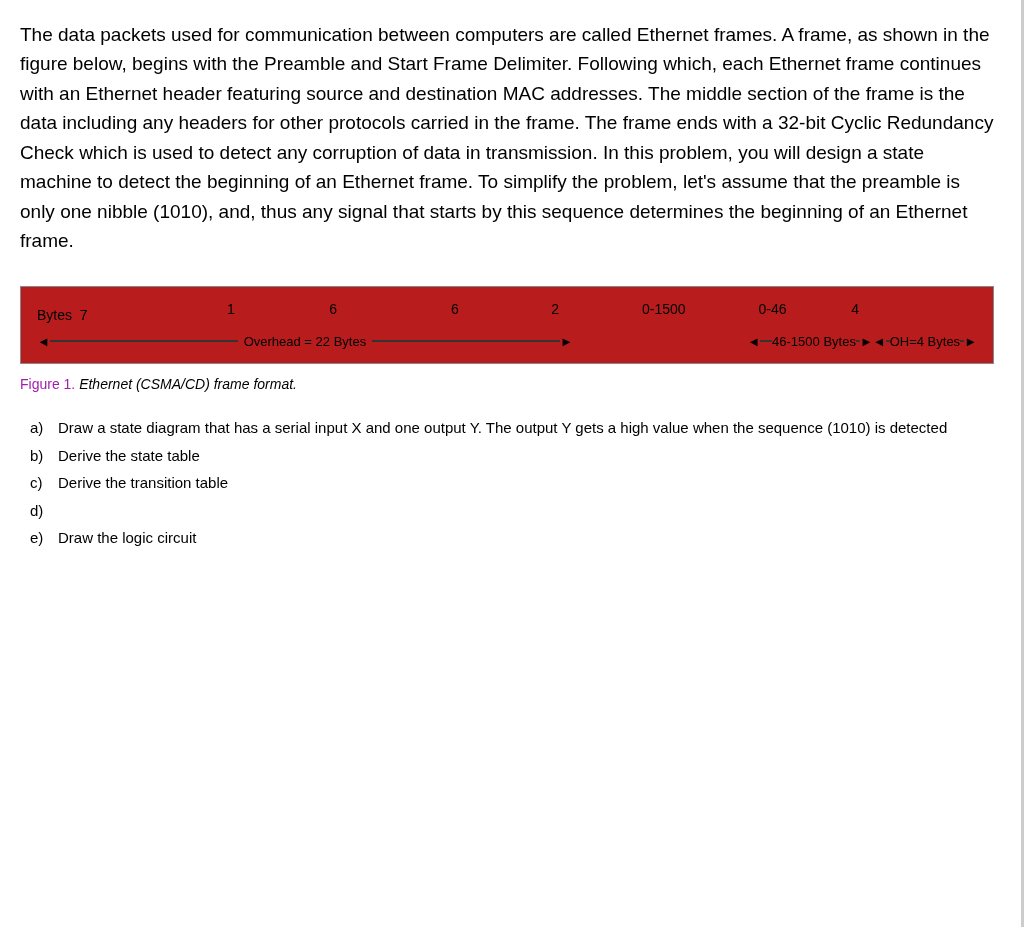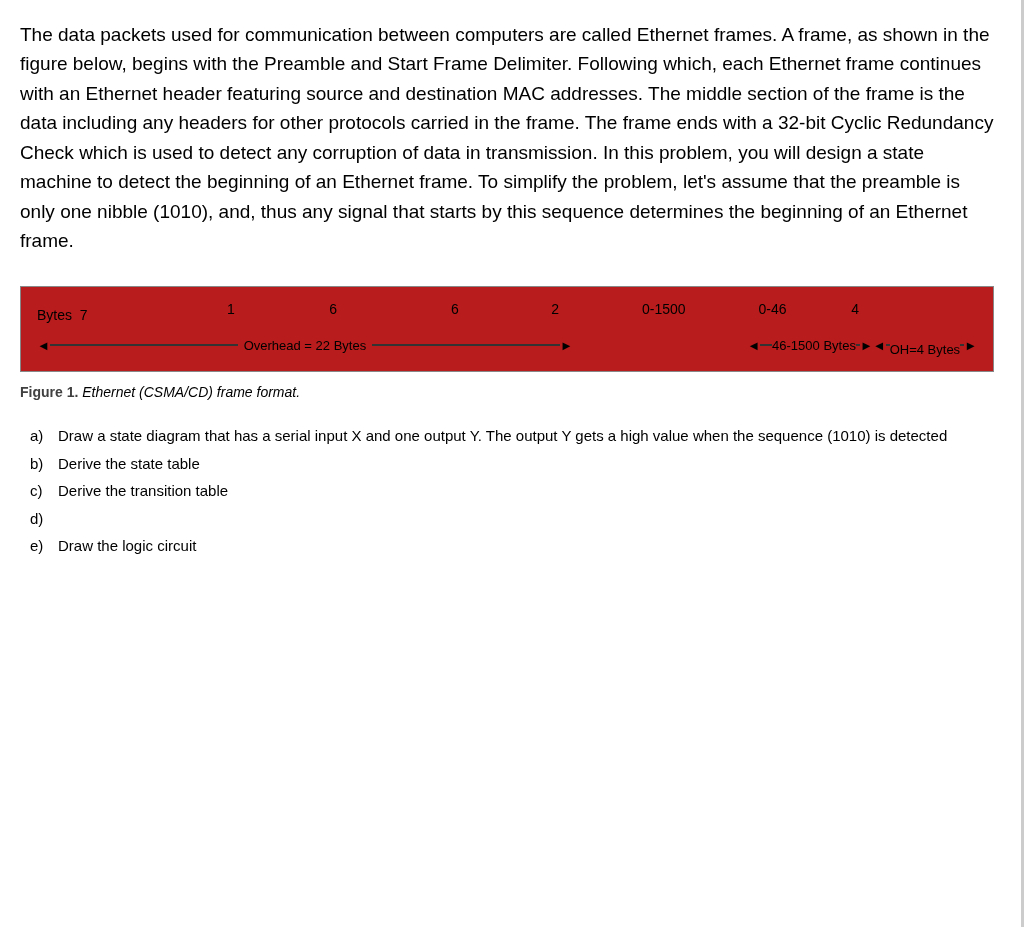--- a/index.html
+++ b/index.html
@@ -25,22 +25,22 @@
       font-size: 19px;
     }
 
     .figure-caption {
       font-size: 14px;
       margin-top: 6px;
       margin-bottom: 22px;
     }
 
     .figure-caption span.fig-bold {
-      font-weight: bold;
-      color: #404040;
+      font-weight: normal;
+      color: #a21caf;
     }
 
     .figure-caption span.fig-italic {
       font-style: italic;
     }
 
     
     .questions-list {
       list-style: none;
       padding-left: 10px;
@@ -141,21 +141,21 @@
     </div>
 
     <div style="display:flex; align-items:center; flex:1; justify-content:flex-end; gap:0;">
       <span style="font-size:13px;">◄</span>
       <div style="height:2px; background:#333; width:12px;"></div>
       <span style="font-size:13px; white-space:nowrap;">46-1500 Bytes</span>
       <div style="height:2px; background:#333; width:4px;"></div>
       <span style="font-size:13px;">►</span>
       <span style="font-size:13px;">◄</span>
       <div style="height:2px; background:#333; width:4px;"></div>
-      <span style="font-size:13px; white-space:nowrap;margin-top:8px;">OH=4 Bytes</span>
+      <span style="font-size:13px; white-space:nowrap;">OH=4 Bytes</span>
       <div style="height:2px; background:#333; width:4px;"></div>
       <span style="font-size:13px;">►</span>
     </div>
   </div>
 
 </div>
 
 <div class="figure-caption">
   <span class="fig-bold">Figure 1.</span>
   <span class="fig-italic"> <span>Ethernet (CSMA/CD) frame format.</span></span>

